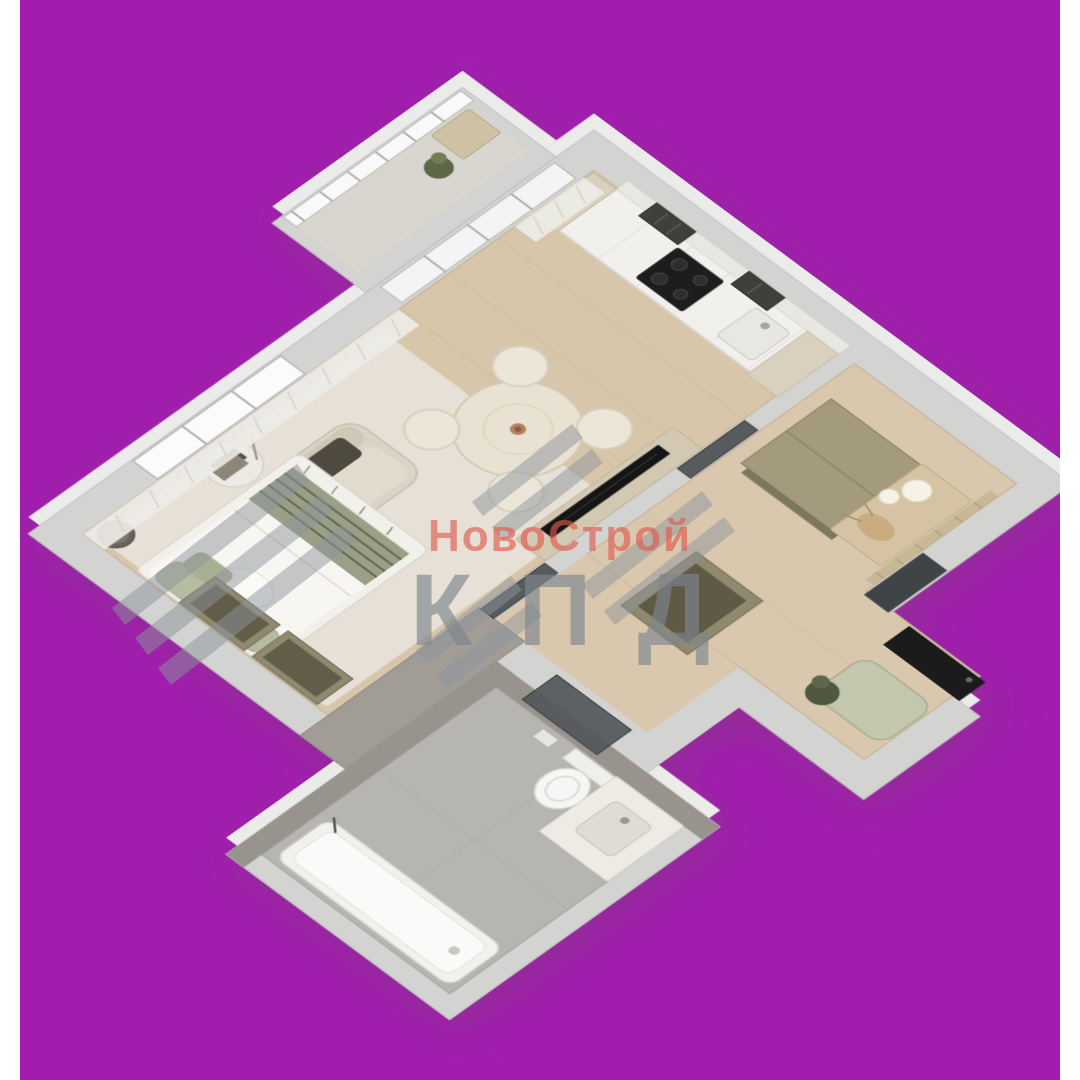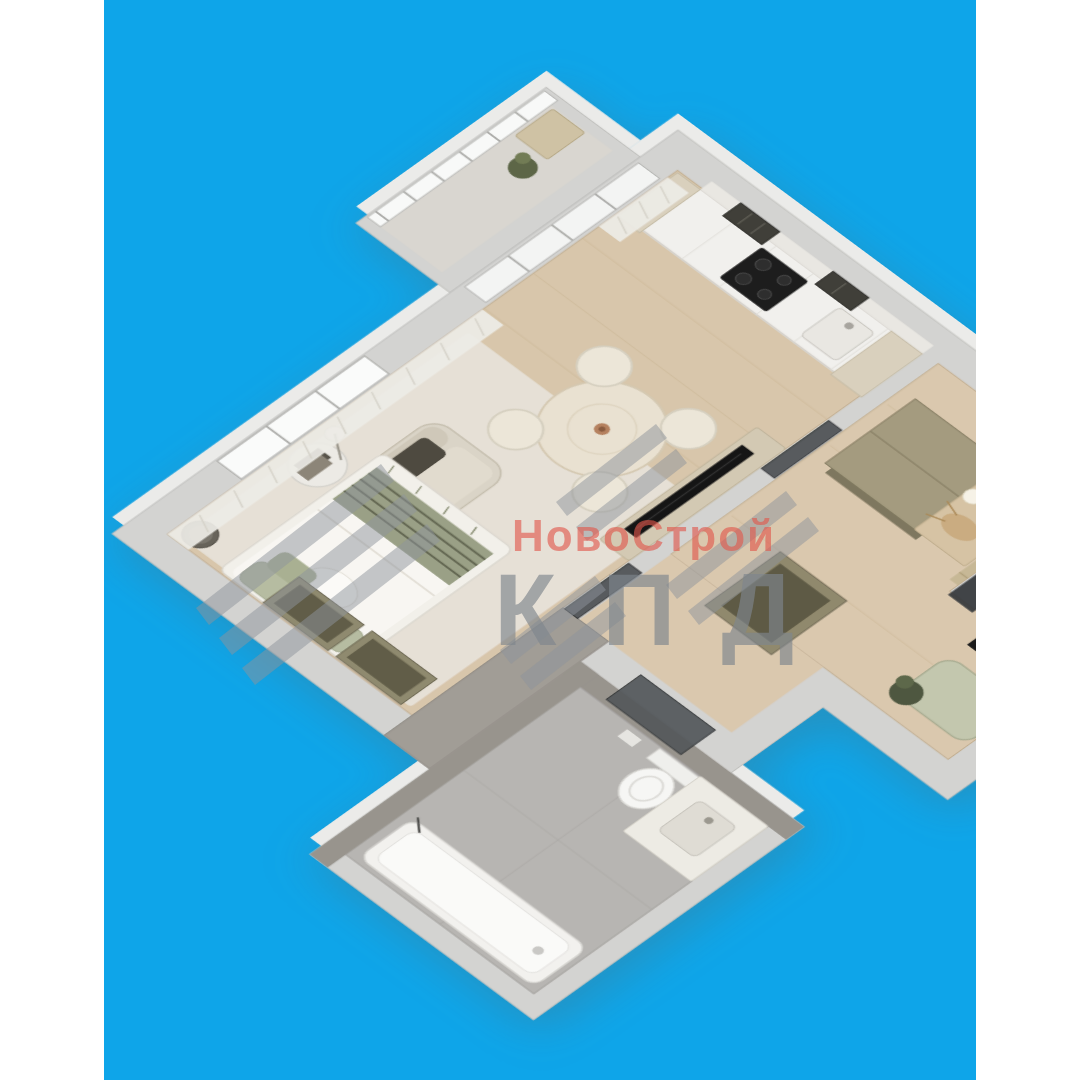--- a/index.html
+++ b/index.html
@@ -1,16 +1,16 @@
 <!DOCTYPE html>
 <html><head>
 <meta charset="utf-8">
 <style>
   html,body{margin:0;padding:0;background:#ffffff;}
-  .stage{position:relative;width:872px;height:1080px;margin:0 auto;background:#0ea5e9;overflow:hidden;
+  .stage{position:relative;width:1040px;height:1080px;margin:0 auto;background:#a21caf;overflow:hidden;
          font-family:"Liberation Sans",sans-serif;}
   svg{display:block}
   #plan-group{filter:drop-shadow(8px 16px 22px rgba(95,90,80,0.25));}
   .wm-title{font-family:"Liberation Sans",sans-serif;font-weight:700;font-size:44px;letter-spacing:2px;}
   .wm-big{font-family:"Liberation Sans",sans-serif;font-weight:700;font-size:102px;letter-spacing:46px;}
 </style>
 </head>
 <body>
 
 <div class="stage">

